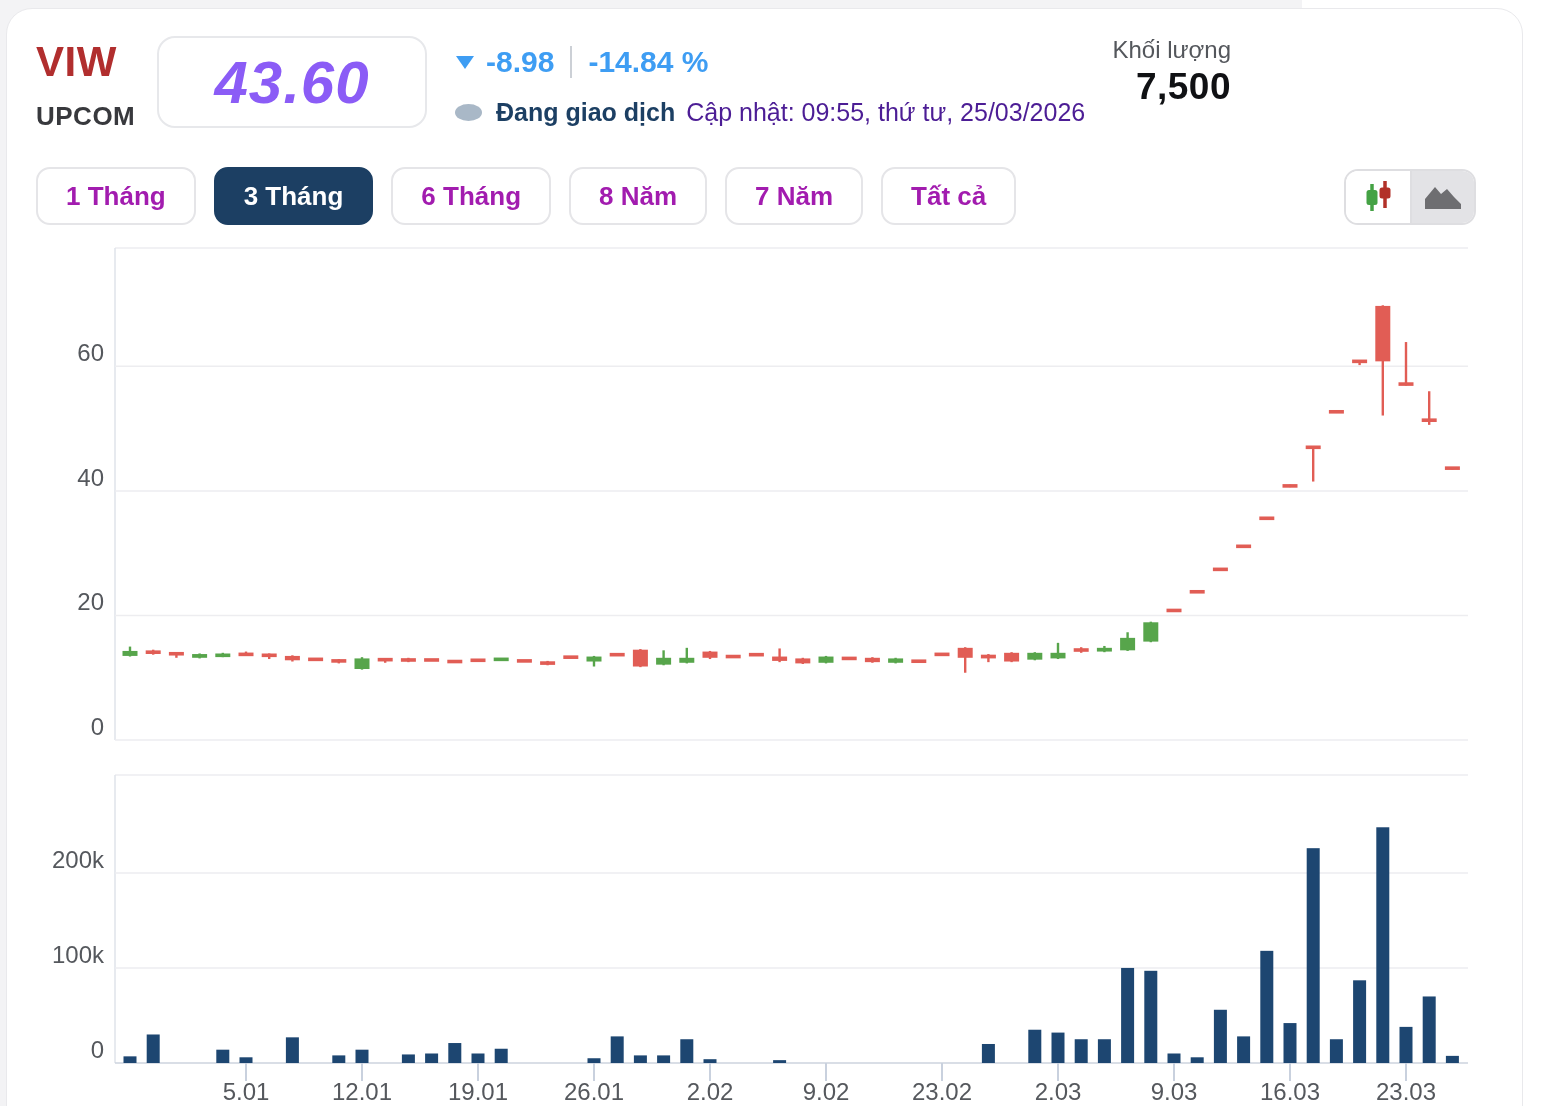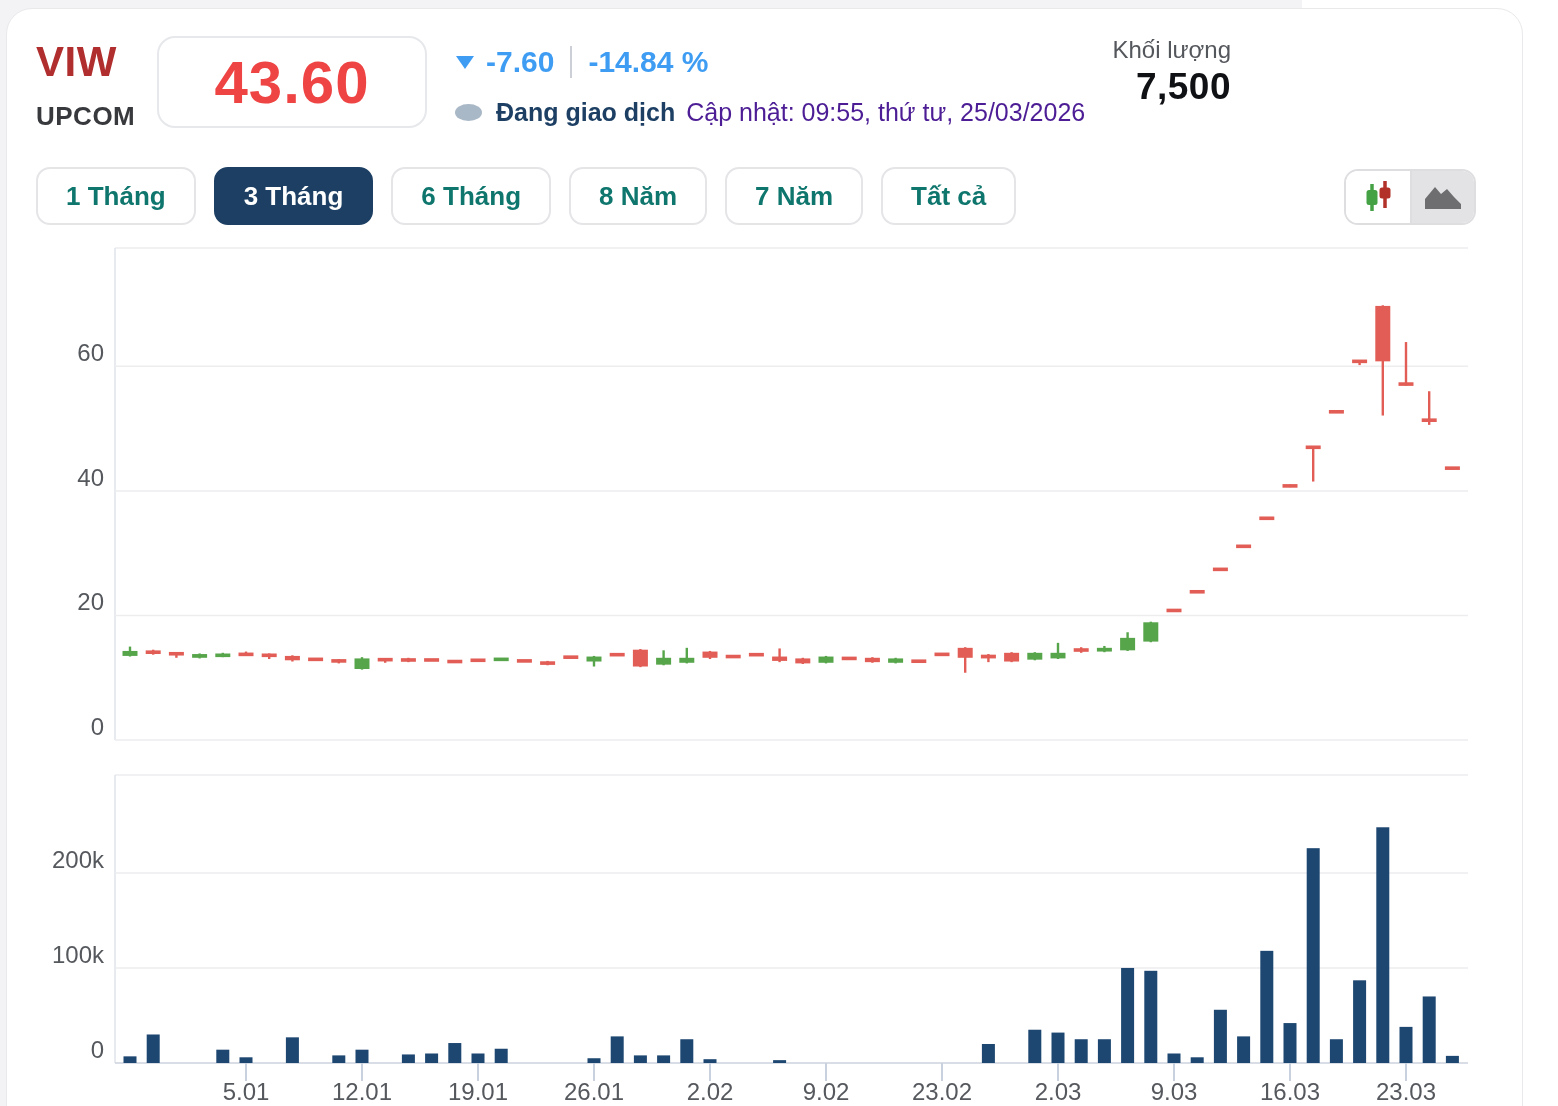--- a/index.html
+++ b/index.html
@@ -9,38 +9,38 @@
   .card { position:absolute; left:6px; top:8px; width:1517px; height:1260px;
     background:#ffffff; border:1px solid #e9e9ec; border-radius:26px; }
 
   
   .ticker { position:absolute; left:36px; top:42px; }
   .sym { font-size:42px; font-weight:800; color:#b12e2e; line-height:40px; letter-spacing:.5px; }
   .exch { margin-top:19px; font-size:26px; font-weight:700; color:#38393d; letter-spacing:.5px; }
   .price-box { position:absolute; left:157px; top:36px; width:270px; height:92px;
     border:2px solid #e7e8eb; border-radius:18px; background:#fff;
     display:flex; align-items:center; justify-content:center; }
-  .price { font-size:60px; font-weight:700; color:#ef4444; letter-spacing:1px; }
+  .price { font-size:60px; font-weight:700; color:#8b5cf6; letter-spacing:1px;font-style:italic; }
   .change-row { position:absolute; left:456px; top:44px; height:36px;
     display:flex; align-items:center; gap:12px; }
   .tri { width:0; height:0; border-left:9px solid transparent; border-right:9px solid transparent;
     border-top:13px solid #3e9df3; }
   .chg { font-size:30px; font-weight:700; color:#3e9df3; }
   .sep { width:2px; height:32px; background:#ccd0d6; margin:0 4px; }
   .status-row { position:absolute; left:455px; top:98px; display:flex; align-items:center; }
   .dot { width:27px; height:17px; border-radius:50%; background:#a9b8c7; }
   .status { margin-left:14px; font-size:25px; font-weight:600; color:#1c3f63; }
   .updated { margin-left:11px; font-size:25px; color:#4c1d95; }
   .vol-block { position:absolute; right:71px; top:36px; text-align:right; }
   .vol-label { font-size:24px; color:#54575c; }
   .vol-value { margin-top:2px; font-size:37px; font-weight:700; color:#101114; letter-spacing:.5px; }
 
   
   .ranges { position:absolute; left:36px; top:167px; display:flex; gap:18px; }
-  .range-btn { height:58px; padding:0 28px; font-size:26px; font-weight:700; color:#0f766e;
+  .range-btn { height:58px; padding:0 28px; font-size:26px; font-weight:700; color:#a21caf;
     background:#fff; border:2px solid #e5e5e8; border-radius:14px;
     display:flex; align-items:center; cursor:pointer;
     font-family:"Liberation Sans","DejaVu Sans",sans-serif; }
   .range-btn.active { background:#1c3f63; color:#fff; border-color:#1c3f63;border-radius:14px; }
   .toggle { position:absolute; left:1344px; top:169px; height:56px; display:flex;
     border:2px solid #dedee1; border-radius:14px; overflow:hidden; background:#fff; }
   .seg { width:64px; border:none; background:#fff; display:flex; align-items:center;
     justify-content:center; cursor:pointer; }
   .seg + .seg { border-left:2px solid #dedee1; background:#e3e3e6; }
 
@@ -58,21 +58,21 @@
     <div class="sym">VIW</div>
     <div class="exch">UPCOM</div>
   </div>
 
   <div class="price-box">
     <span class="price">43.60</span>
   </div>
 
   <div class="change-row">
     <span class="tri"></span>
-    <span class="chg">-7.60</span>
+    <span class="chg">-8.98</span>
     <span class="sep"></span>
     <span class="chg">-14.84 %</span>
   </div>
 
   <div class="status-row">
     <span class="dot"></span>
     <span class="status">Đang giao dịch</span>
     <span class="updated">Cập nhật: 09:55, thứ tư, 25/03/2026</span>
   </div>
 

